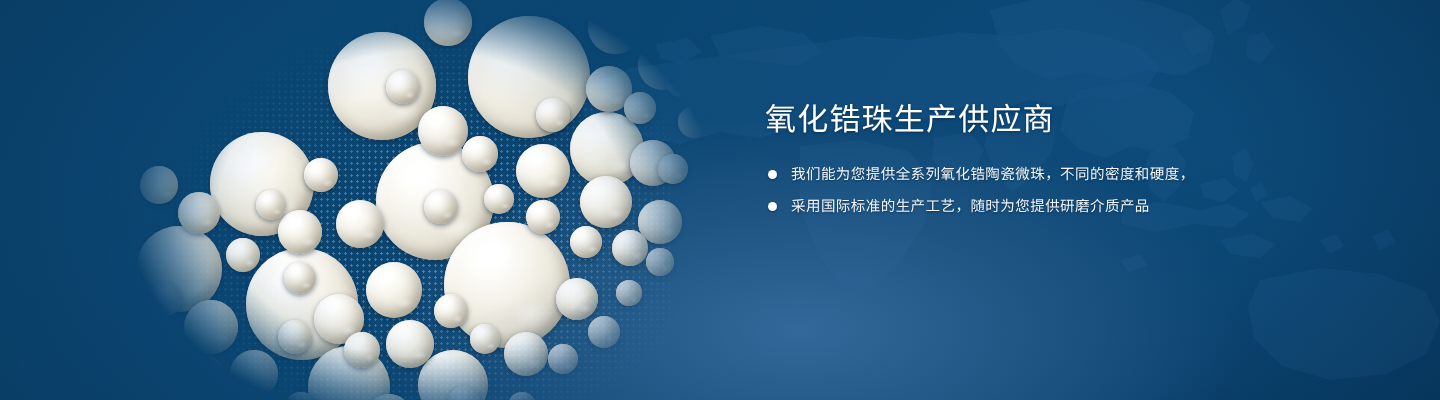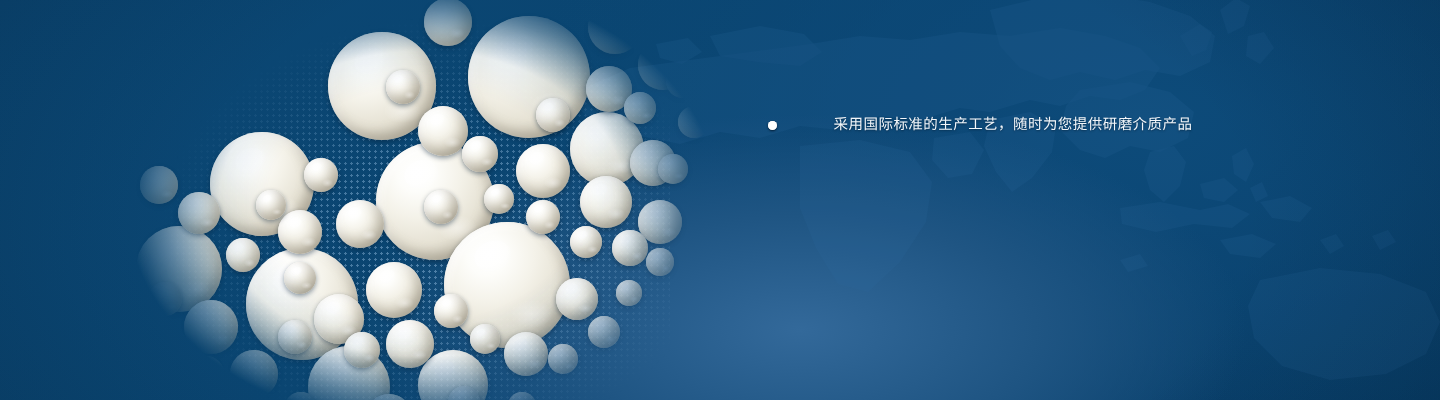--- a/index.html
+++ b/index.html
@@ -112,21 +112,21 @@
   .bullet{
     position:relative;
     padding-left:26px;
     margin-bottom:9px;
     font-size:14.5px;
     line-height:23px;
     color:#f2f6fa;
     letter-spacing:.45px;
     text-shadow:0 1px 2px rgba(2,24,44,0.55);
   }
-  .bullet:last-child{margin-bottom:8px;text-align:center;}
+  .bullet:last-child{margin-bottom:8px;}
   .dot{
     position:absolute;
     left:3px;top:7.5px;
     width:9px;height:9px;
     border-radius:50%;
     background:#ffffff;
     box-shadow:0 1px 2px rgba(2,24,44,0.5);
   }
   .bullet-line{display:block;}
   .bullet-line + .bullet-line{margin-top:1px;}
@@ -251,25 +251,27 @@
     <span class="bead" style="left:390px;top:398px;width:28px;height:28px;"></span>
     <span class="bead" style="left:528px;top:254px;width:28px;height:28px;"></span>
     <span class="bead" style="left:498px;top:286px;width:26px;height:26px;"></span>
     <span class="bead" style="left:586px;top:42px;width:26px;height:26px;"></span>
     <span class="bead" style="left:580px;top:92px;width:24px;height:24px;"></span>
     <span class="bead" style="left:10px;top:330px;width:28px;height:28px;"></span>
   </div>
 
   <div class="copy">
 
+    <h1 class="headline">氧化锆珠生产供应商</h1>
 
     <ul class="bullets">
 
       <li class="bullet">
         <span class="dot"></span>
+        <span class="bullet-line">我们能为您提供全系列氧化锆陶瓷微珠，不同的密度和硬度，</span>
       </li>
 
 
       <li class="bullet">
         <span class="dot"></span>
         <span class="bullet-line">采用国际标准的生产工艺，随时为您提供研磨介质产品</span>
       </li>
 
     </ul>
   </div>

